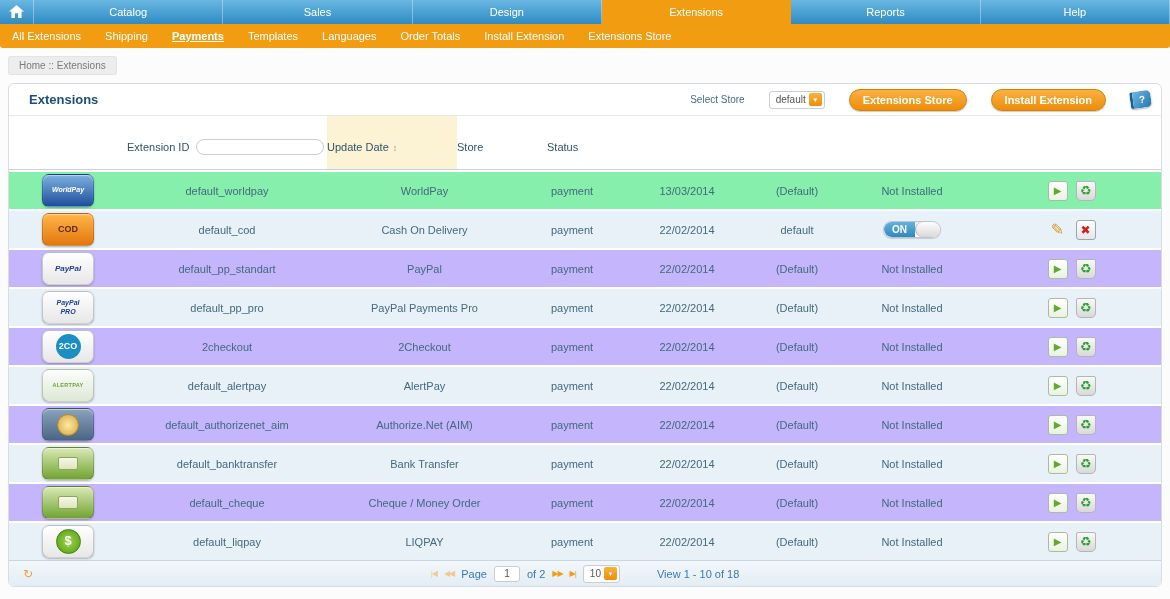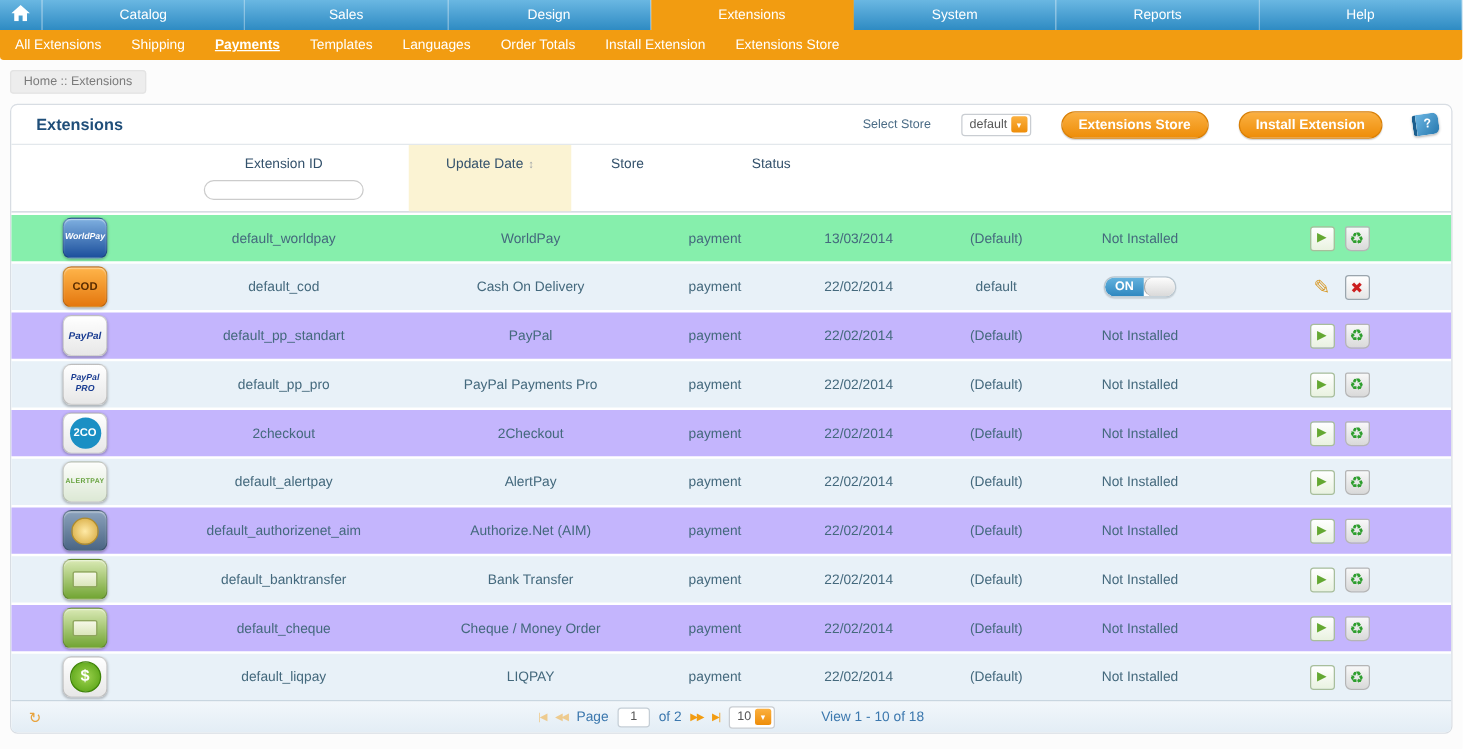--- a/index.html
+++ b/index.html
@@ -31,31 +31,31 @@
   .sel-arrow{width:13px;height:13px;background:linear-gradient(#FBB03F,#EE8D09);border-radius:2px;color:#fff;
              font-size:7px;display:inline-flex;align-items:center;justify-content:center;margin-right:2px}
   .btn{background:linear-gradient(#FBB041,#EE8D09);border:1px solid #D87F06;color:#fff;font-weight:bold;
        font-size:11px;padding:4px 13px;border-radius:12px;box-shadow:0 1px 1px rgba(0,0,0,.2);cursor:pointer}
   .help-book{width:21px;height:17px;background:linear-gradient(135deg,#6cb7e4,#2677ad);
              border-radius:3px 5px 5px 3px;border-left:3px solid #1b5e8d;color:#fff;font-size:10px;
              font-weight:bold;display:inline-flex;align-items:center;justify-content:center;
              transform:rotate(-8deg);box-shadow:0 1px 2px rgba(0,0,0,.3);cursor:pointer}
   
   .thead{display:flex;height:54px;border-bottom:1px solid #C9D2DA;color:#33516B;font-size:11px}
-  .th{display:flex;flex-direction:column;align-items:center;padding-top:9px;gap:7px}
+  .th{display:flex;align-items:center;padding-top:9px;gap:7px}
   .th.sorted{background:#FBF3D3;cursor:pointer}
   .sort-icon{color:#9aa0a6;font-size:9px;margin-left:4px}
   .filter-input{width:128px;height:16px;border:1px solid #ccc;border-radius:8px;outline:none;padding:0 6px;font-size:10px}
   .c0{width:118px}.c1{width:200px}.c2{width:195px}.c3{width:100px}.c4{width:130px}.c5{width:90px}.c6{width:140px}.c7{flex:1}
   .row{display:flex;align-items:center;height:37px;margin-top:2px;background:#c4b5fd}
   .row.alt{background:#E8F1F8}
   .row.hl{background:#86efac}
   .cell{display:flex;align-items:center;justify-content:center;font-size:11px;color:#44697D}
   
-  .tile{width:36px;height:33px;border-radius:7px;border:1px solid rgba(0,0,0,.18);
+  .tile{width:52px;height:33px;border-radius:7px;border:1px solid rgba(0,0,0,.18);
         box-shadow:0 1px 2px rgba(0,0,0,.25),inset 0 1px 1px rgba(255,255,255,.5);
         display:flex;align-items:center;justify-content:center;font-weight:bold;color:#fff;font-size:7px}
   .tile .tile-text{white-space:pre-line;text-align:center;line-height:1.15}
   .tile.worldpay{background:linear-gradient(#7fb0e0,#1c4f9c);font-style:italic}
   .tile.cod{background:linear-gradient(#ffb54a,#e4770e);font-size:9px;color:#5b2d00}
   .tile.paypal,.tile.paypalpro,.tile.twoco,.tile.liqpay{background:linear-gradient(#ffffff,#e7e7e7)}
   .tile.paypal .tile-text{color:#1b3d92;font-style:italic;font-size:8px}
   .tile.paypalpro .tile-text{color:#1b3d92;font-style:italic;font-size:7px}
   .tile.twoco .tile-text{background:#1b8fc4;width:25px;height:25px;border-radius:50%;display:flex;
         align-items:center;justify-content:center;color:#fff;font-size:9px}
@@ -105,21 +105,20 @@
     <span>
       <svg width="15" height="13" viewBox="0 0 16 14">
           <path d="M8 0 L16 7 L13.5 7 L13.5 14 L9.7 14 L9.7 9 L6.3 9 L6.3 14 L2.5 14 L2.5 7 L0 7 Z" fill="#fff"></path>
         </svg>
     </span>
   </div>
 <div class="tab">Catalog</div>
     <div class="tab">Sales</div>
     <div class="tab">Design</div>
     <div class="tab active">Extensions</div>
-    <div class="tab">System</div>
     <div class="tab">Reports</div>
     <div class="tab">Help</div>
   </div>
 
 <div class="subnav" id="subnav">
     <span class="subitem">All Extensions</span>
     <span class="subitem">Shipping</span>
     <span class="subitem active">Payments</span>
     <span class="subitem">Templates</span>
     <span class="subitem">Languages</span>

